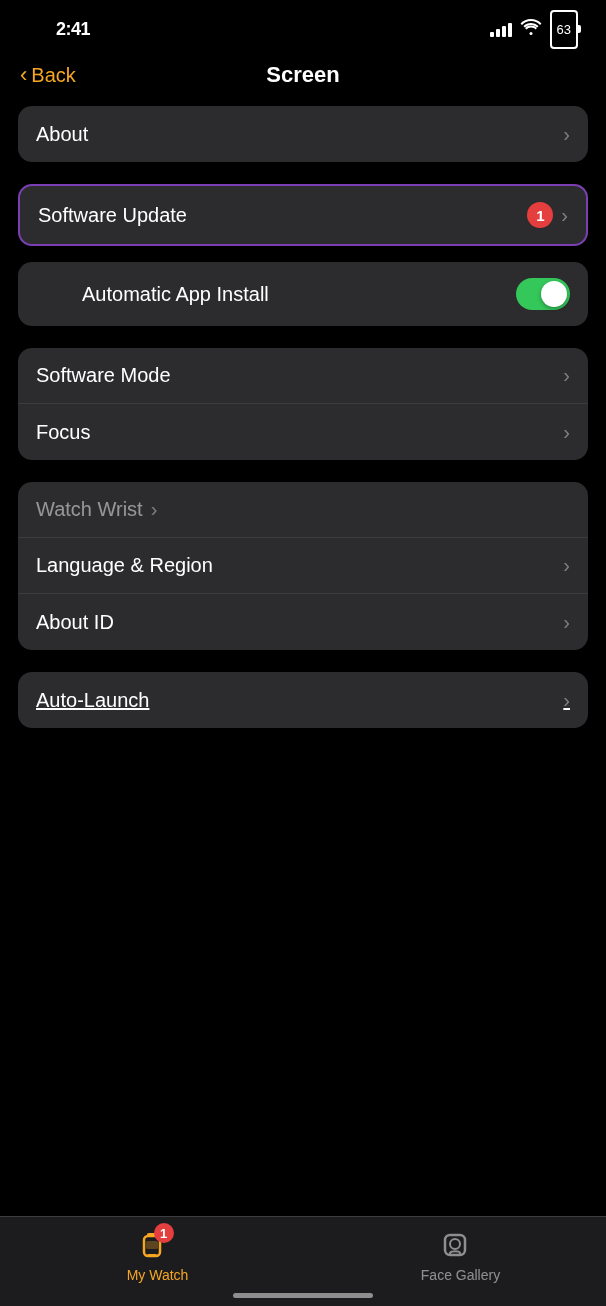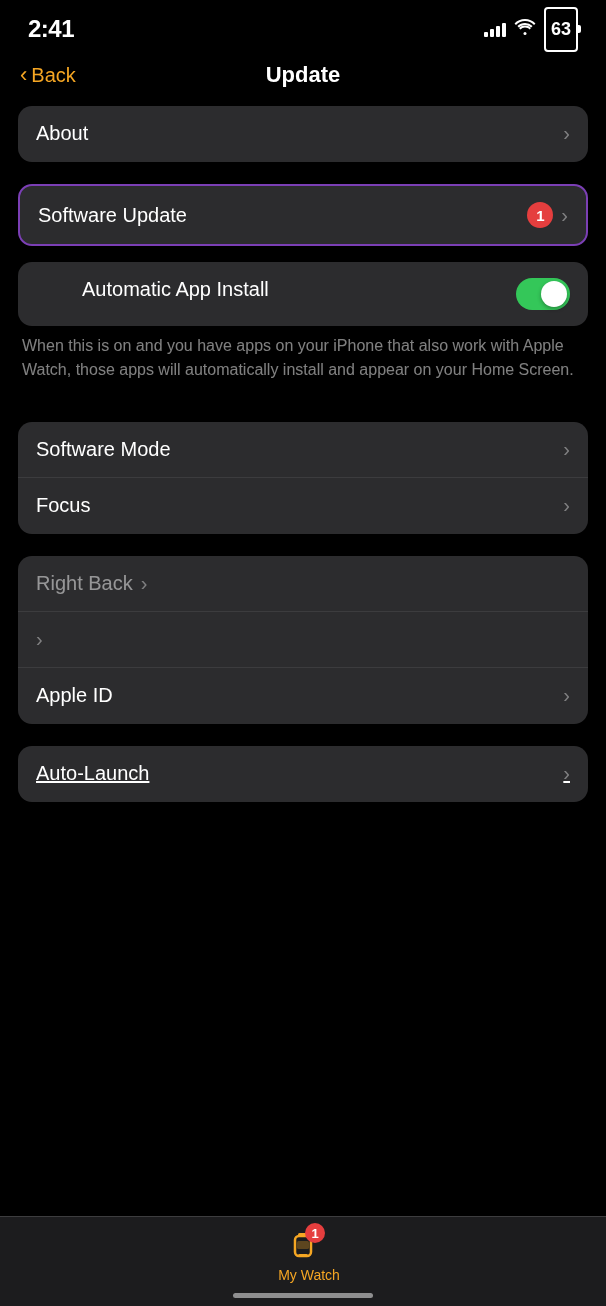--- a/index.html
+++ b/index.html
@@ -16,23 +16,24 @@
 
     
     .status-bar {
       display: flex;
       justify-content: space-between;
       align-items: center;
       padding: 14px 28px 8px;
       height: 52px;
     }
     .status-time {
-      font-size: 24px;
+      font-size: 18px;
       font-weight: 600;
       letter-spacing: -0.5px;
+      margin-left: 28px;
     }
     .status-icons {
       display: flex;
       align-items: center;
       gap: 8px;
     }
     .signal-bars {
       display: flex;
       align-items: flex-end;
       gap: 2px;
@@ -44,22 +45,22 @@
       width: 4px;
     }
     .wifi-icon {
       font-size: 16px;
       color: #fff;
     }
     .battery-box {
       border: 2px solid #fff;
       border-radius: 4px;
       padding: 10px 5px;
-      font-size: 18px;
-      font-weight: 700;
+      font-size: 13px;
+      font-weight: 400;
       position: relative;
     }
     .battery-box::after {
       content: '';
       position: absolute;
       right: -5px;
       top: 50%;
       transform: translateY(-50%);
       width: 3px;
       height: 8px;
@@ -108,21 +109,21 @@
     
     .settings-group {
       background: #2c2c2e;
       border-radius: 14px;
       margin-bottom: 22px;
       overflow: hidden;
     }
 
     .settings-row {
       display: flex;
-      align-items: flex-start;
+      align-items: center;
       justify-content: space-between;
       padding: 16px 18px;
       border-bottom: 1px solid rgba(255,255,255,0.08);
       min-height: 56px;
     }
     .settings-row:last-child {
       border-bottom: none;
     }
 
     .row-label {
@@ -302,21 +303,21 @@
       <span>63</span>
     </div>
   </div>
 </div>
 
 <div class="nav-header">
   <div class="back-btn">
     <span class="back-chevron">‹</span>
     <span class="back-label">Back</span>
   </div>
-  <div class="nav-title">Update</div>
+  <div class="nav-title">Screen</div>
 </div>
 
 <div class="content">
 
   <div class="settings-group">
     <div class="settings-row">
       <span class="row-label">About</span>
       <span class="chevron">›</span>
     </div>
   </div>
@@ -334,46 +335,46 @@
     </div>
 
     <div style="background:#2c2c2e; border-radius: 14px; margin-top: 2px; overflow:hidden;">
       <div class="settings-row" style="border-bottom:none;margin-left:46px;">
         <span class="row-label">Automatic App Install</span>
         <div class="toggle">
           <div class="toggle-knob"></div>
         </div>
       </div>
     </div>
-    <p class="description-text">When this is on and you have apps on your iPhone that also work with Apple Watch, those apps will automatically install and appear on your Home Screen.</p>
   </div>
 
   <div class="settings-group">
     <div class="settings-row">
       <span class="row-label">Software Mode</span>
       <span class="chevron">›</span>
     </div>
     <div class="settings-row">
       <span class="row-label">Focus</span>
       <span class="chevron">›</span>
     </div>
   </div>
 
   <div class="settings-group">
     <div class="settings-row">
       <div class="row-right">
-        <span class="value-text">Right Back</span>
+        <span class="value-text">Watch Wrist</span>
         <span class="chevron">›</span>
       </div>
     </div>
     <div class="settings-row">
-      <span class="chevron">›</span>
-    </div>
-    <div class="settings-row">
-      <span class="row-label">Apple ID</span>
+      <span class="row-label">Language &amp; Region</span>
+      <span class="chevron">›</span>
+    </div>
+    <div class="settings-row">
+      <span class="row-label">About ID</span>
       <span class="chevron">›</span>
     </div>
   </div>
 
   <div class="settings-group">
     <div class="settings-row" style="border-bottom:none;text-decoration:underline;">
       <span class="row-label">Auto-Launch</span>
       <span class="chevron">›</span>
     </div>
   </div>
@@ -390,16 +391,28 @@
           <rect x="12" y="5" width="10" height="3" rx="1.5" fill="#f5a623"></rect>
           <rect x="12" y="26" width="10" height="3" rx="1.5" fill="#f5a623"></rect>
           <rect x="11" y="13" width="12" height="8" rx="1.5" fill="#f5a623" opacity="0.3"></rect>
         </svg>
       </div>
       <div class="tab-badge">1</div>
     </div>
     <span class="tab-label active">My Watch</span>
   </div>
 
+  <div class="tab-item">
+    <div class="tab-icon-wrap">
+      <div class="tab-icon">
+        <svg width="34" height="34" viewBox="0 0 34 34">
+          <rect x="7" y="7" width="20" height="20" rx="5" fill="none" stroke="rgba(255,255,255,0.5)" stroke-width="2.5"></rect>
+          <circle cx="17" cy="16" r="5" fill="none" stroke="rgba(255,255,255,0.5)" stroke-width="2"></circle>
+          <path d="M12 25c1.2-2.5 9.6-2.5 10 0" stroke="rgba(255,255,255,0.5)" stroke-width="2" fill="none" stroke-linecap="round"></path>
+        </svg>
+      </div>
+    </div>
+    <span class="tab-label inactive">Face Gallery</span>
+  </div>
 
 
   <div class="home-indicator"></div>
 </div>
 
 </body></html>

